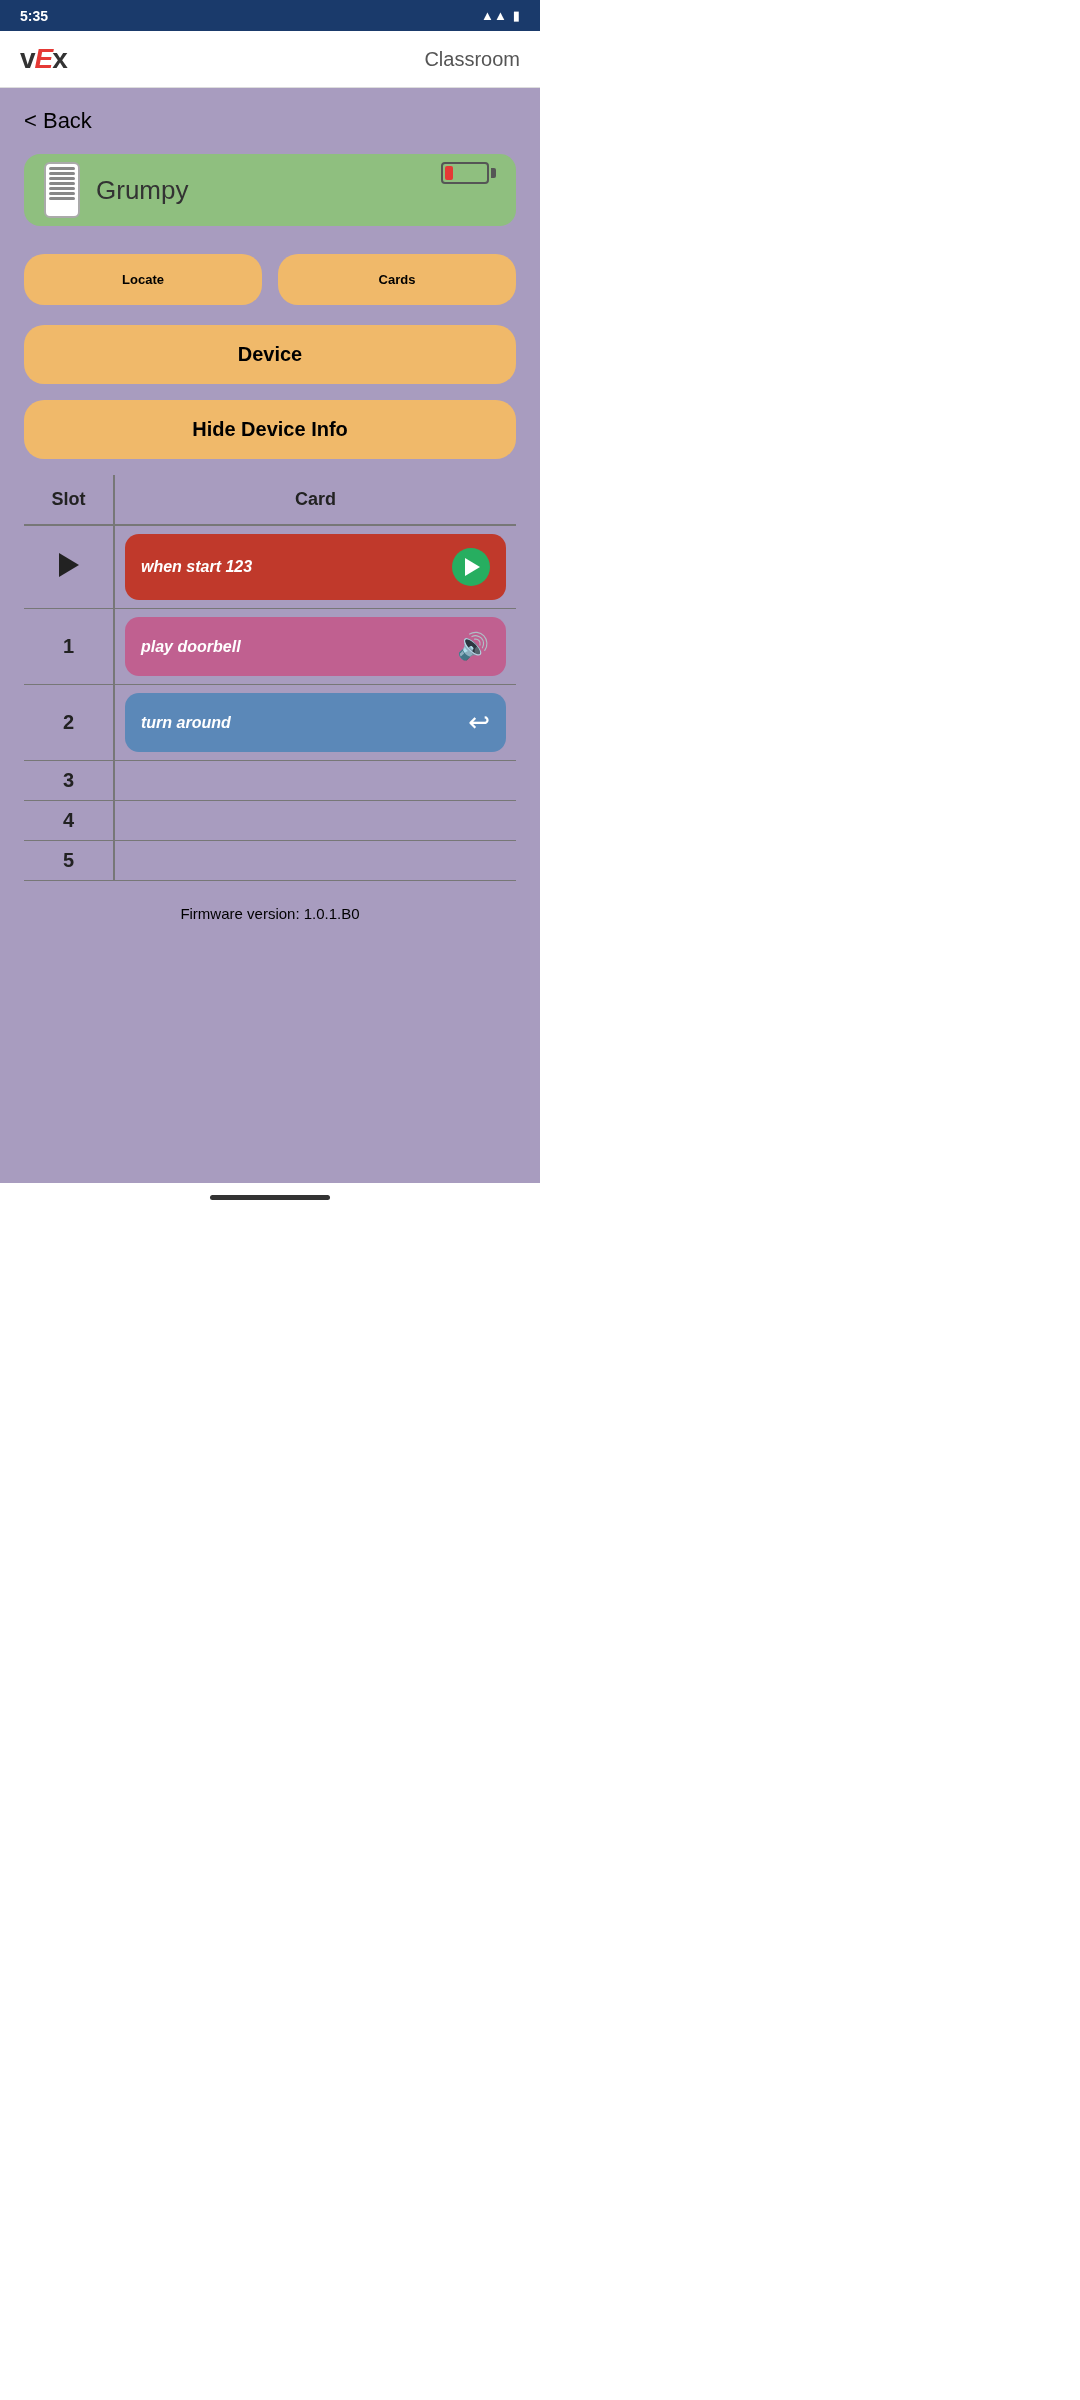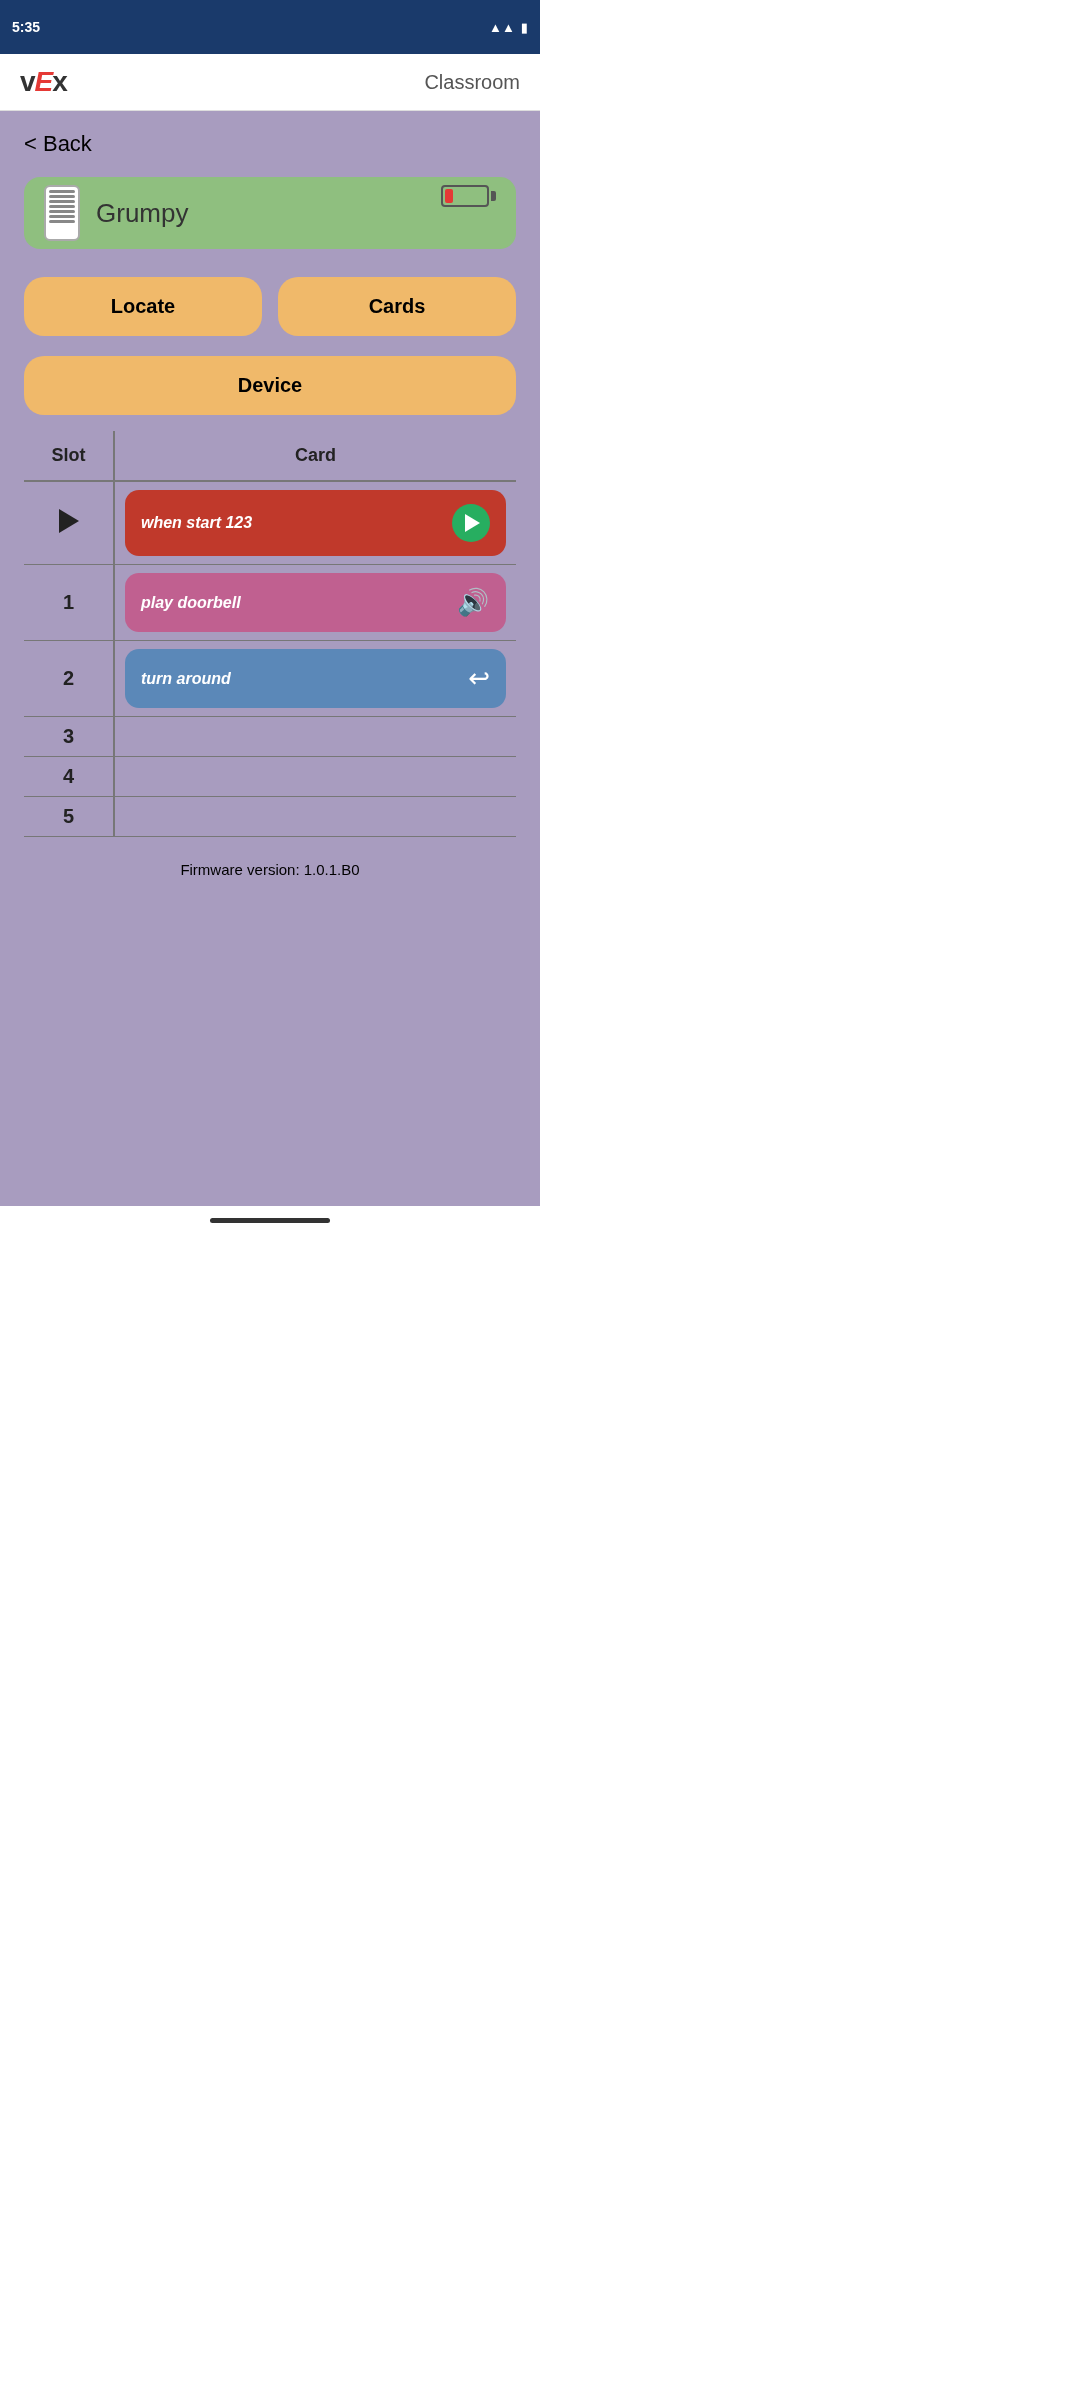--- a/index.html
+++ b/index.html
@@ -13,22 +13,22 @@
       overflow-x: hidden;
     }
 
     
     .status-bar {
       background: #1a3a6b;
       color: #fff;
       display: flex;
       justify-content: space-between;
       align-items: center;
-      padding: 8px 12px;
-      height: 54px;
+      padding: 8px 20px;
+      height: 31px;
     }
     .status-time {
       font-size: 14px;
       font-weight: bold;
     }
     .status-icons {
       display: flex;
       align-items: center;
       gap: 6px;
       font-size: 13px;
@@ -148,21 +148,21 @@
       display: flex;
       gap: 16px;
       margin-bottom: 20px;
     }
     .btn-action {
       flex: 1;
       background: #f0b96a;
       border: none;
       border-radius: 20px;
       padding: 18px 10px;
-      font-size: 20px;
+      font-size: 13px;
       font-weight: bold;
       color: #000;
       cursor: pointer;
     }
     .btn-full {
       width: 100%;
       background: #f0b96a;
       border: none;
       border-radius: 20px;
       padding: 18px 10px;
@@ -312,20 +312,21 @@
   
   <div class="btn-row">
     <button class="btn-action">Locate</button>
     <button class="btn-action">Cards</button>
   </div>
 
   
   <button class="btn-full">Device</button>
 
   
+  <button class="btn-full">Hide Device Info</button>
 
   
 
   
   <table class="cards-table">
     <thead>
       <tr>
         <th class="slot-col">Slot</th>
         <th>Card</th>
       </tr>

